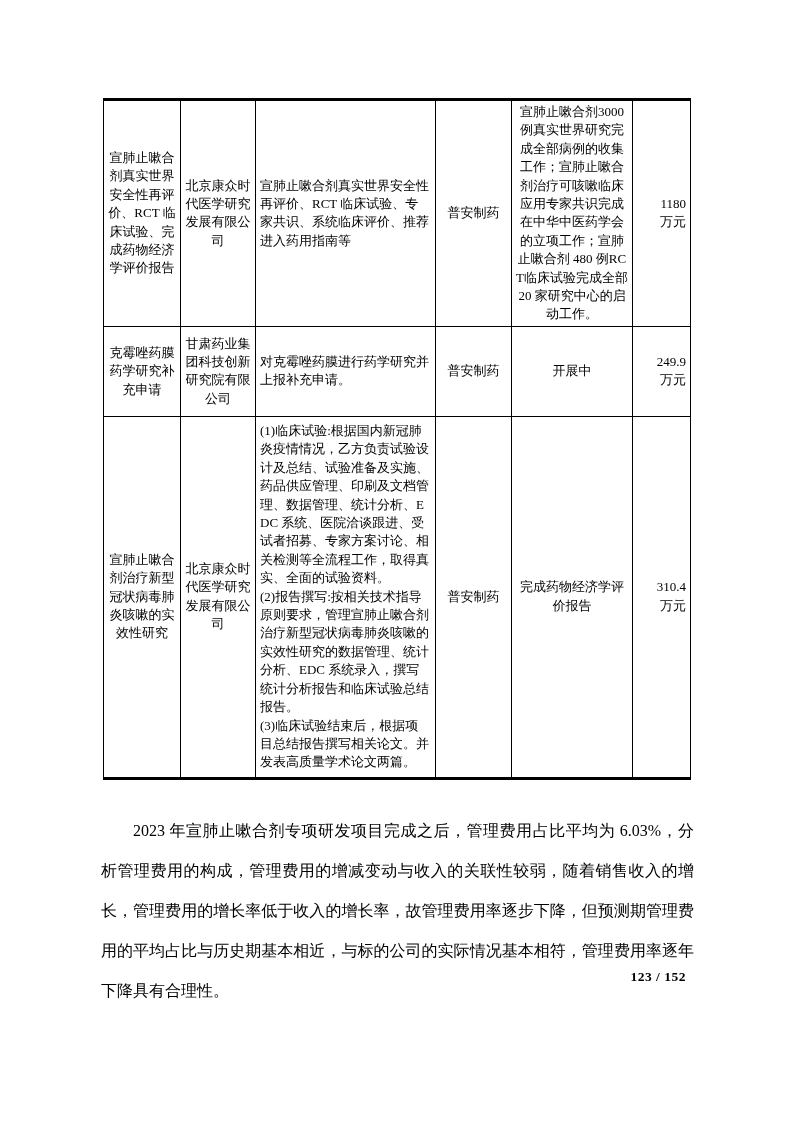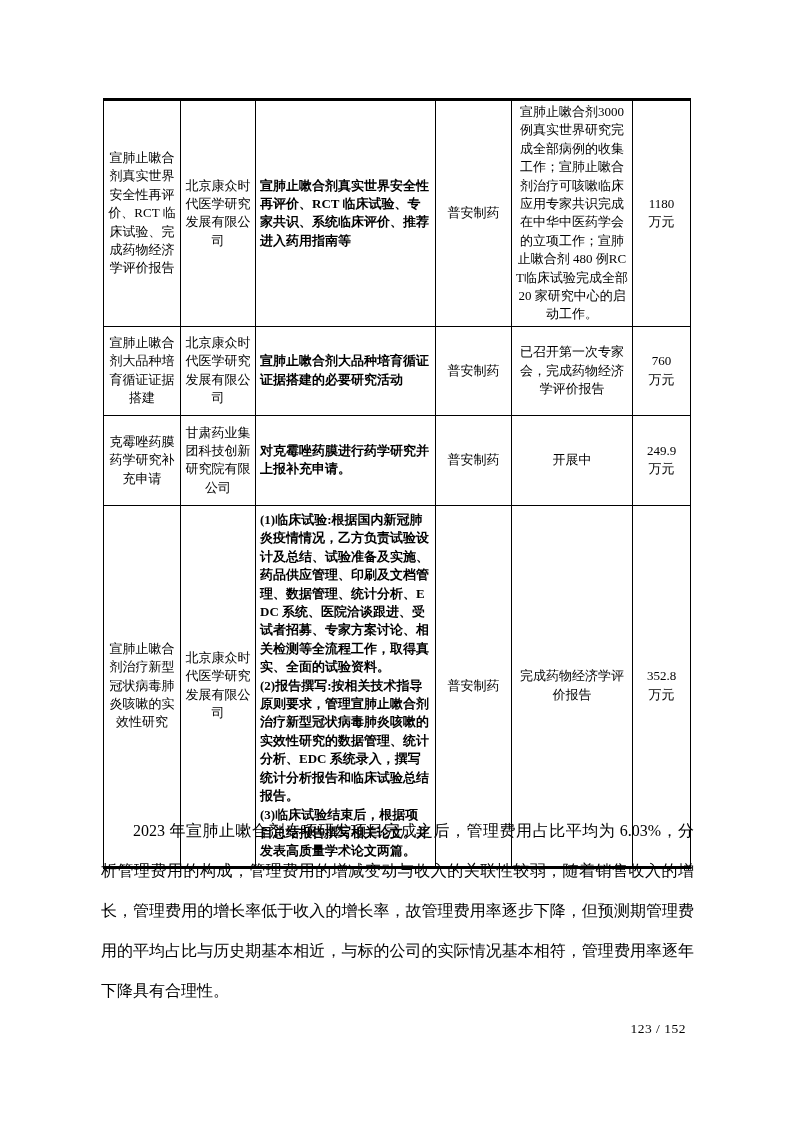--- a/index.html
+++ b/index.html
@@ -31,41 +31,41 @@
     border: 1.4px solid #000;
     font-size: 13px;
     line-height: 18.4px;
     padding: 2px 4px;
     vertical-align: middle;
     word-break: break-all;
     overflow-wrap: break-word;
   }
   td.c-center { text-align: center; }
   td.c-left   { text-align: left; padding: 2px 6px; }
-  td.pre      { white-space: pre-line; font-weight: bold; }
-  .amount-line { text-align: center; }
+  td.pre      { white-space: pre-line; }
+  .amount-line { text-align: right; }
   .body-paragraph {
     position: absolute;
     left: 100px;
     top: 810px;
     width: 593px;
     margin: 1px;
     font-size: 16px;
     line-height: 40px;
     text-align: justify;
     text-justify: inter-ideograph;
     text-indent: 2em;
     word-break: break-all;
   }
   .page-number {
     position: absolute;
-    top: 1021px;
+    top: 969px;
     right: 107px;
     font-size: 13.5px;
-    font-weight: normal;
+    font-weight: bold;
     letter-spacing: 0.5px;
   }
 </style>
 </head>
 <body>
 
 <div class="page">
 
   <table class="rd-table">
     <colgroup>
@@ -81,52 +81,41 @@
         <td class="c-center">宣肺止嗽合剂真实世界安全性再评价、RCT 临床试验、完成药物经济学评价报告</td>
         <td class="c-center">北京康众时代医学研究发展有限公司</td>
         <td class="c-left pre">宣肺止嗽合剂真实世界安全性再评价、RCT 临床试验、专家共识、系统临床评价、推荐进入药用指南等</td>
         <td class="c-center">普安制药</td>
         <td class="c-center">宣肺止嗽合剂3000例真实世界研究完成全部病例的收集工作；宣肺止嗽合剂治疗可咳嗽临床应用专家共识完成在中华中医药学会的立项工作；宣肺止嗽合剂 480 例RCT临床试验完成全部 20 家研究中心的启动工作。</td>
         <td class="c-center">
           <div class="amount-line">1180</div>
           <div class="amount-line">万元</div>
         </td>
       </tr>
-      <tr style="height:89px">
-        <td class="c-center">宣肺止嗽合剂大品种培育循证证据搭建</td>
-        <td class="c-center">北京康众时代医学研究发展有限公司</td>
-        <td class="c-left pre">宣肺止嗽合剂大品种培育循证证据搭建的必要研究活动</td>
-        <td class="c-center">普安制药</td>
-        <td class="c-center">已召开第一次专家会，完成药物经济学评价报告</td>
-        <td class="c-center">
-          <div class="amount-line">760</div>
-          <div class="amount-line">万元</div>
-        </td>
-      </tr>
       <tr style="height:90px">
         <td class="c-center">克霉唑药膜药学研究补充申请</td>
         <td class="c-center">甘肃药业集团科技创新研究院有限公司</td>
         <td class="c-left pre">对克霉唑药膜进行药学研究并上报补充申请。</td>
         <td class="c-center">普安制药</td>
         <td class="c-center">开展中</td>
         <td class="c-center">
           <div class="amount-line">249.9</div>
           <div class="amount-line">万元</div>
         </td>
       </tr>
       <tr style="height:362px">
         <td class="c-center">宣肺止嗽合剂治疗新型冠状病毒肺炎咳嗽的实效性研究</td>
         <td class="c-center">北京康众时代医学研究发展有限公司</td>
         <td class="c-left pre">(1)临床试验:根据国内新冠肺炎疫情情况，乙方负责试验设计及总结、试验准备及实施、药品供应管理、印刷及文档管理、数据管理、统计分析、EDC 系统、医院洽谈跟进、受试者招募、专家方案讨论、相关检测等全流程工作，取得真实、全面的试验资料。
 (2)报告撰写:按相关技术指导原则要求，管理宣肺止嗽合剂治疗新型冠状病毒肺炎咳嗽的实效性研究的数据管理、统计分析、EDC 系统录入，撰写统计分析报告和临床试验总结报告。
 (3)临床试验结束后，根据项目总结报告撰写相关论文。并发表高质量学术论文两篇。</td>
         <td class="c-center">普安制药</td>
         <td class="c-center">完成药物经济学评价报告</td>
         <td class="c-center">
-          <div class="amount-line">352.8</div>
+          <div class="amount-line">310.4</div>
           <div class="amount-line">万元</div>
         </td>
       </tr>
     </tbody>
   </table>
 
   <p class="body-paragraph">2023 年宣肺止嗽合剂专项研发项目完成之后，管理费用占比平均为 6.03%，分析管理费用的构成，管理费用的增减变动与收入的关联性较弱，随着销售收入的增长，管理费用的增长率低于收入的增长率，故管理费用率逐步下降，但预测期管理费用的平均占比与历史期基本相近，与标的公司的实际情况基本相符，管理费用率逐年下降具有合理性。</p>
 
   <div class="page-number">123 / 152</div>
 

